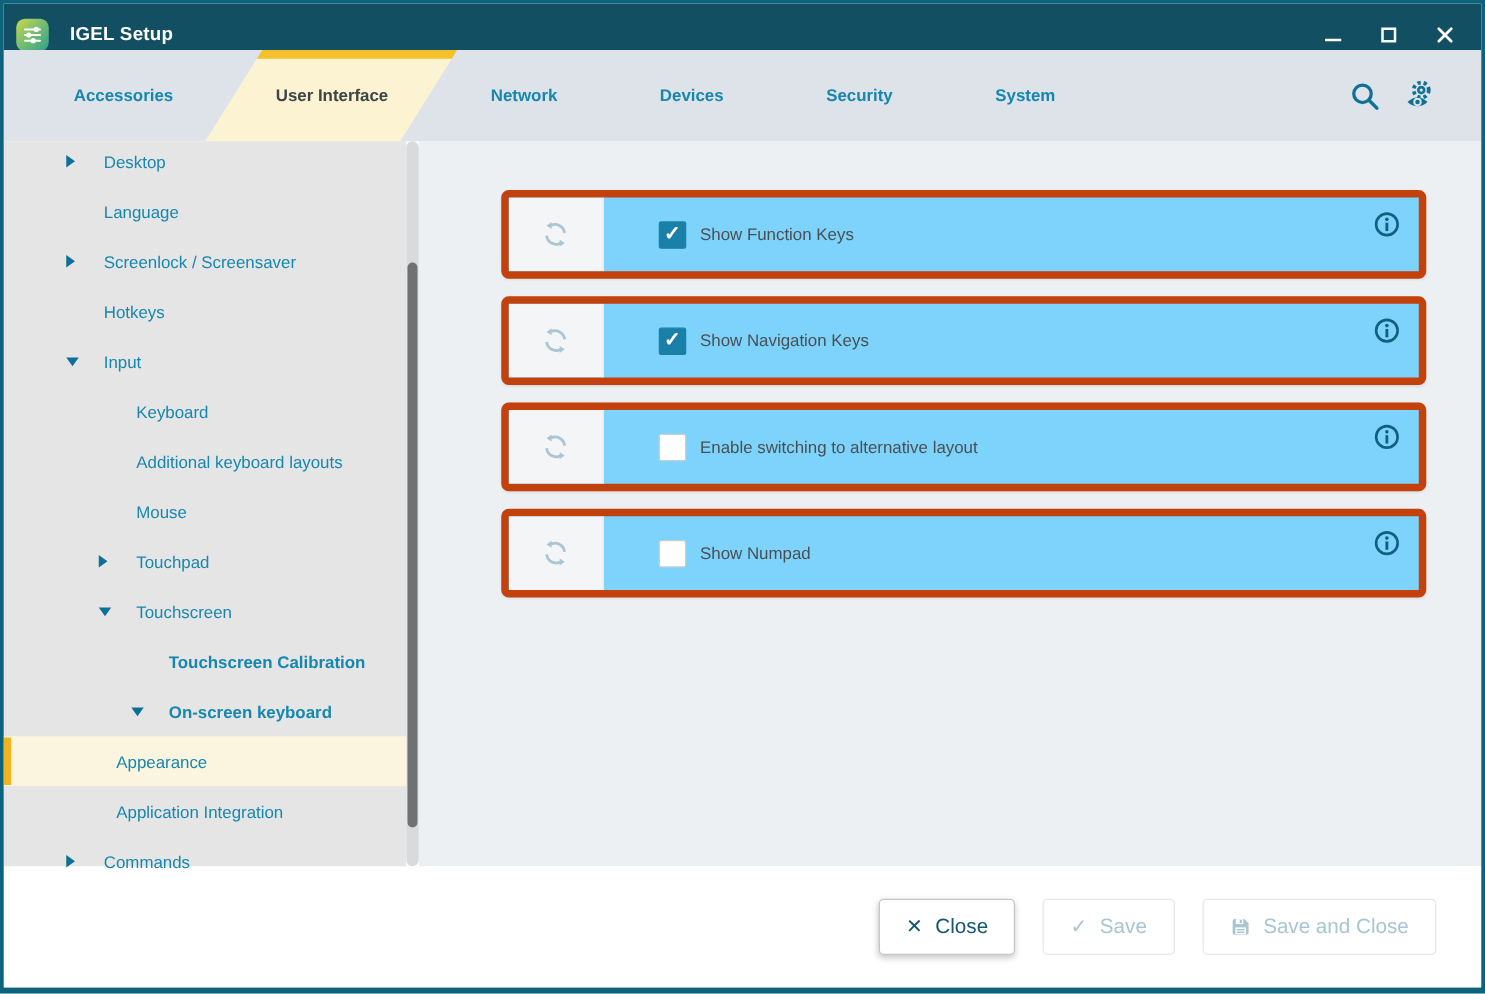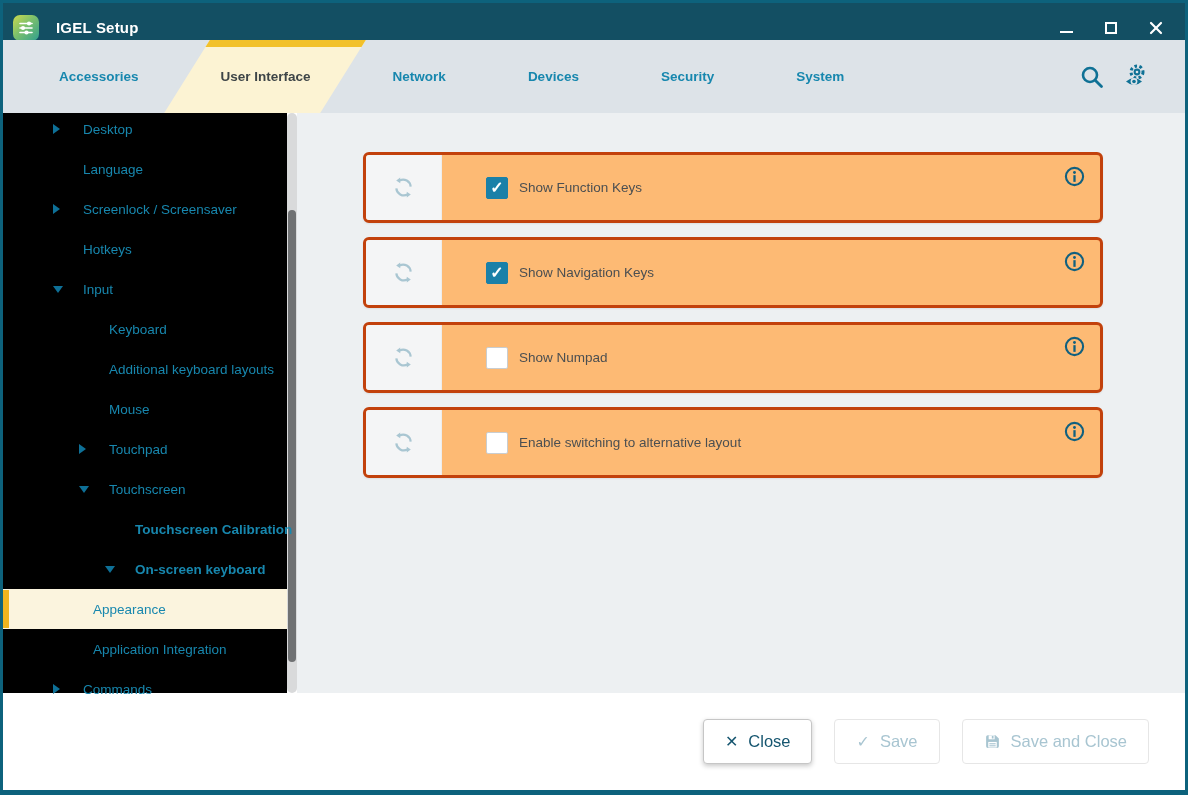--- a/index.html
+++ b/index.html
@@ -45,21 +45,21 @@
     position:absolute; top:0; bottom:0; left:-34px; right:-32px;
     background:#fcf3d3; border-top:7px solid #f2c12b;
     transform:skewX(-32deg);
   }
   .tabbar-icons { margin-left:auto; display:flex; align-items:center; gap:17px; padding-right:36px; }
   .tb-icon { width:27px; height:27px; display:flex; align-items:center; justify-content:center; cursor:pointer; }
 
   
   .body { flex:1; display:flex; min-height:0; }
 
-  .sidebar { width:284px; background:#000000; position:relative; z-index:2; overflow:visible; flex:none; }
+  .sidebar { width:322px; background:#e5e5e5; position:relative; z-index:2; overflow:visible; flex:none; }
   .tree { margin-top:-4px; }
   .tree-item { height:40px; display:flex; align-items:center; cursor:pointer; position:relative; }
   .tree-item .exp-box { width:30px; display:flex; align-items:center; flex:none; }
   .lv0 { padding-left:50px; }
   .lv1 { padding-left:76px; }
   .lv2 { padding-left:102px;font-weight:bold; }
   .lv3 { padding-left:60px; }
   .exp-c { width:0; height:0; border-top:5px solid transparent; border-bottom:5px solid transparent; border-left:7px solid #0e7097; }
   .exp-e { width:0; height:0; border-left:5px solid transparent; border-right:5px solid transparent; border-top:7px solid #0e7097; }
   .tree-label { font-size:13.5px; color:#1787ae; white-space:nowrap; }
@@ -68,21 +68,21 @@
     content:""; position:absolute; left:0; top:1px; bottom:1px; width:6px; background:#f0b41e;
   }
 
   .scroll-col { width:10px; flex:none; position:relative; }
   .scroll-track { position:absolute; top:0; bottom:0; left:0; right:0; background:#d9dadb; border-radius:5px; }
   .scroll-thumb { position:absolute; top:97px; height:452px; left:1px; width:8px; background:#6f7173; border-radius:4px; cursor:pointer; }
 
   .main { flex:1; background:#edf0f2; padding:39px 0 0 66px; min-width:0; }
 
   .card {
-    width:740px; height:71px; background:#fdba74; border:3px solid #c2410c; border-radius:6px;
+    width:740px; height:71px; background:#7dd3fc; border:6px solid #c2410c; border-radius:6px;
     box-shadow:0 1px 2px rgba(0,0,0,0.07); display:flex; position:relative; margin-bottom:14px; overflow:hidden;
   }
   .reset-col {
     width:76px; flex:none; background:#f4f5f6; border-right:1px solid #ededee;
     display:flex; align-items:center; justify-content:center; cursor:pointer;
   }
   .card-content { flex:1; display:flex; align-items:center; padding-left:44px; }
   .checkbox {
     width:22px; height:22px; border-radius:2px; background:#fff; border:1px solid #c9cdd0;
     display:flex; align-items:center; justify-content:center; cursor:pointer; flex:none;
@@ -320,21 +320,21 @@
         <div class="reset-col">
           <svg width="23" height="23" viewBox="0 0 24 24">
             <path d="M8 4.6 A 8 8 0 0 1 19.5 11" fill="none" stroke="#a9c6d2" stroke-width="2.3"></path>
             <path d="M8.6 1.6 L 8.6 7.6 L 4.4 4.8 Z" fill="#a9c6d2"></path>
             <path d="M16 19.4 A 8 8 0 0 1 4.5 13" fill="none" stroke="#a9c6d2" stroke-width="2.3"></path>
             <path d="M15.4 22.4 L 15.4 16.4 L 19.6 19.2 Z" fill="#a9c6d2"></path>
           </svg>
         </div>
         <div class="card-content">
           <span class="checkbox"></span>
-          <span class="card-label">Show Numpad</span>
+          <span class="card-label">Enable switching to alternative layout</span>
         </div>
         <div class="info-btn">
           <svg width="21" height="21" viewBox="0 0 22 22">
             <circle cx="11" cy="11" r="9" fill="none" stroke="#11607f" stroke-width="2.2"></circle>
             <circle cx="11" cy="6.8" r="1.5" fill="#11607f"></circle>
             <rect x="9.8" y="9.6" width="2.4" height="7" fill="#11607f"></rect>
           </svg>
         </div>
       </div>
 
@@ -342,21 +342,21 @@
         <div class="reset-col">
           <svg width="23" height="23" viewBox="0 0 24 24">
             <path d="M8 4.6 A 8 8 0 0 1 19.5 11" fill="none" stroke="#a9c6d2" stroke-width="2.3"></path>
             <path d="M8.6 1.6 L 8.6 7.6 L 4.4 4.8 Z" fill="#a9c6d2"></path>
             <path d="M16 19.4 A 8 8 0 0 1 4.5 13" fill="none" stroke="#a9c6d2" stroke-width="2.3"></path>
             <path d="M15.4 22.4 L 15.4 16.4 L 19.6 19.2 Z" fill="#a9c6d2"></path>
           </svg>
         </div>
         <div class="card-content">
           <span class="checkbox"></span>
-          <span class="card-label">Enable switching to alternative layout</span>
+          <span class="card-label">Show Numpad</span>
         </div>
         <div class="info-btn">
           <svg width="21" height="21" viewBox="0 0 22 22">
             <circle cx="11" cy="11" r="9" fill="none" stroke="#11607f" stroke-width="2.2"></circle>
             <circle cx="11" cy="6.8" r="1.5" fill="#11607f"></circle>
             <rect x="9.8" y="9.6" width="2.4" height="7" fill="#11607f"></rect>
           </svg>
         </div>
       </div>
 

